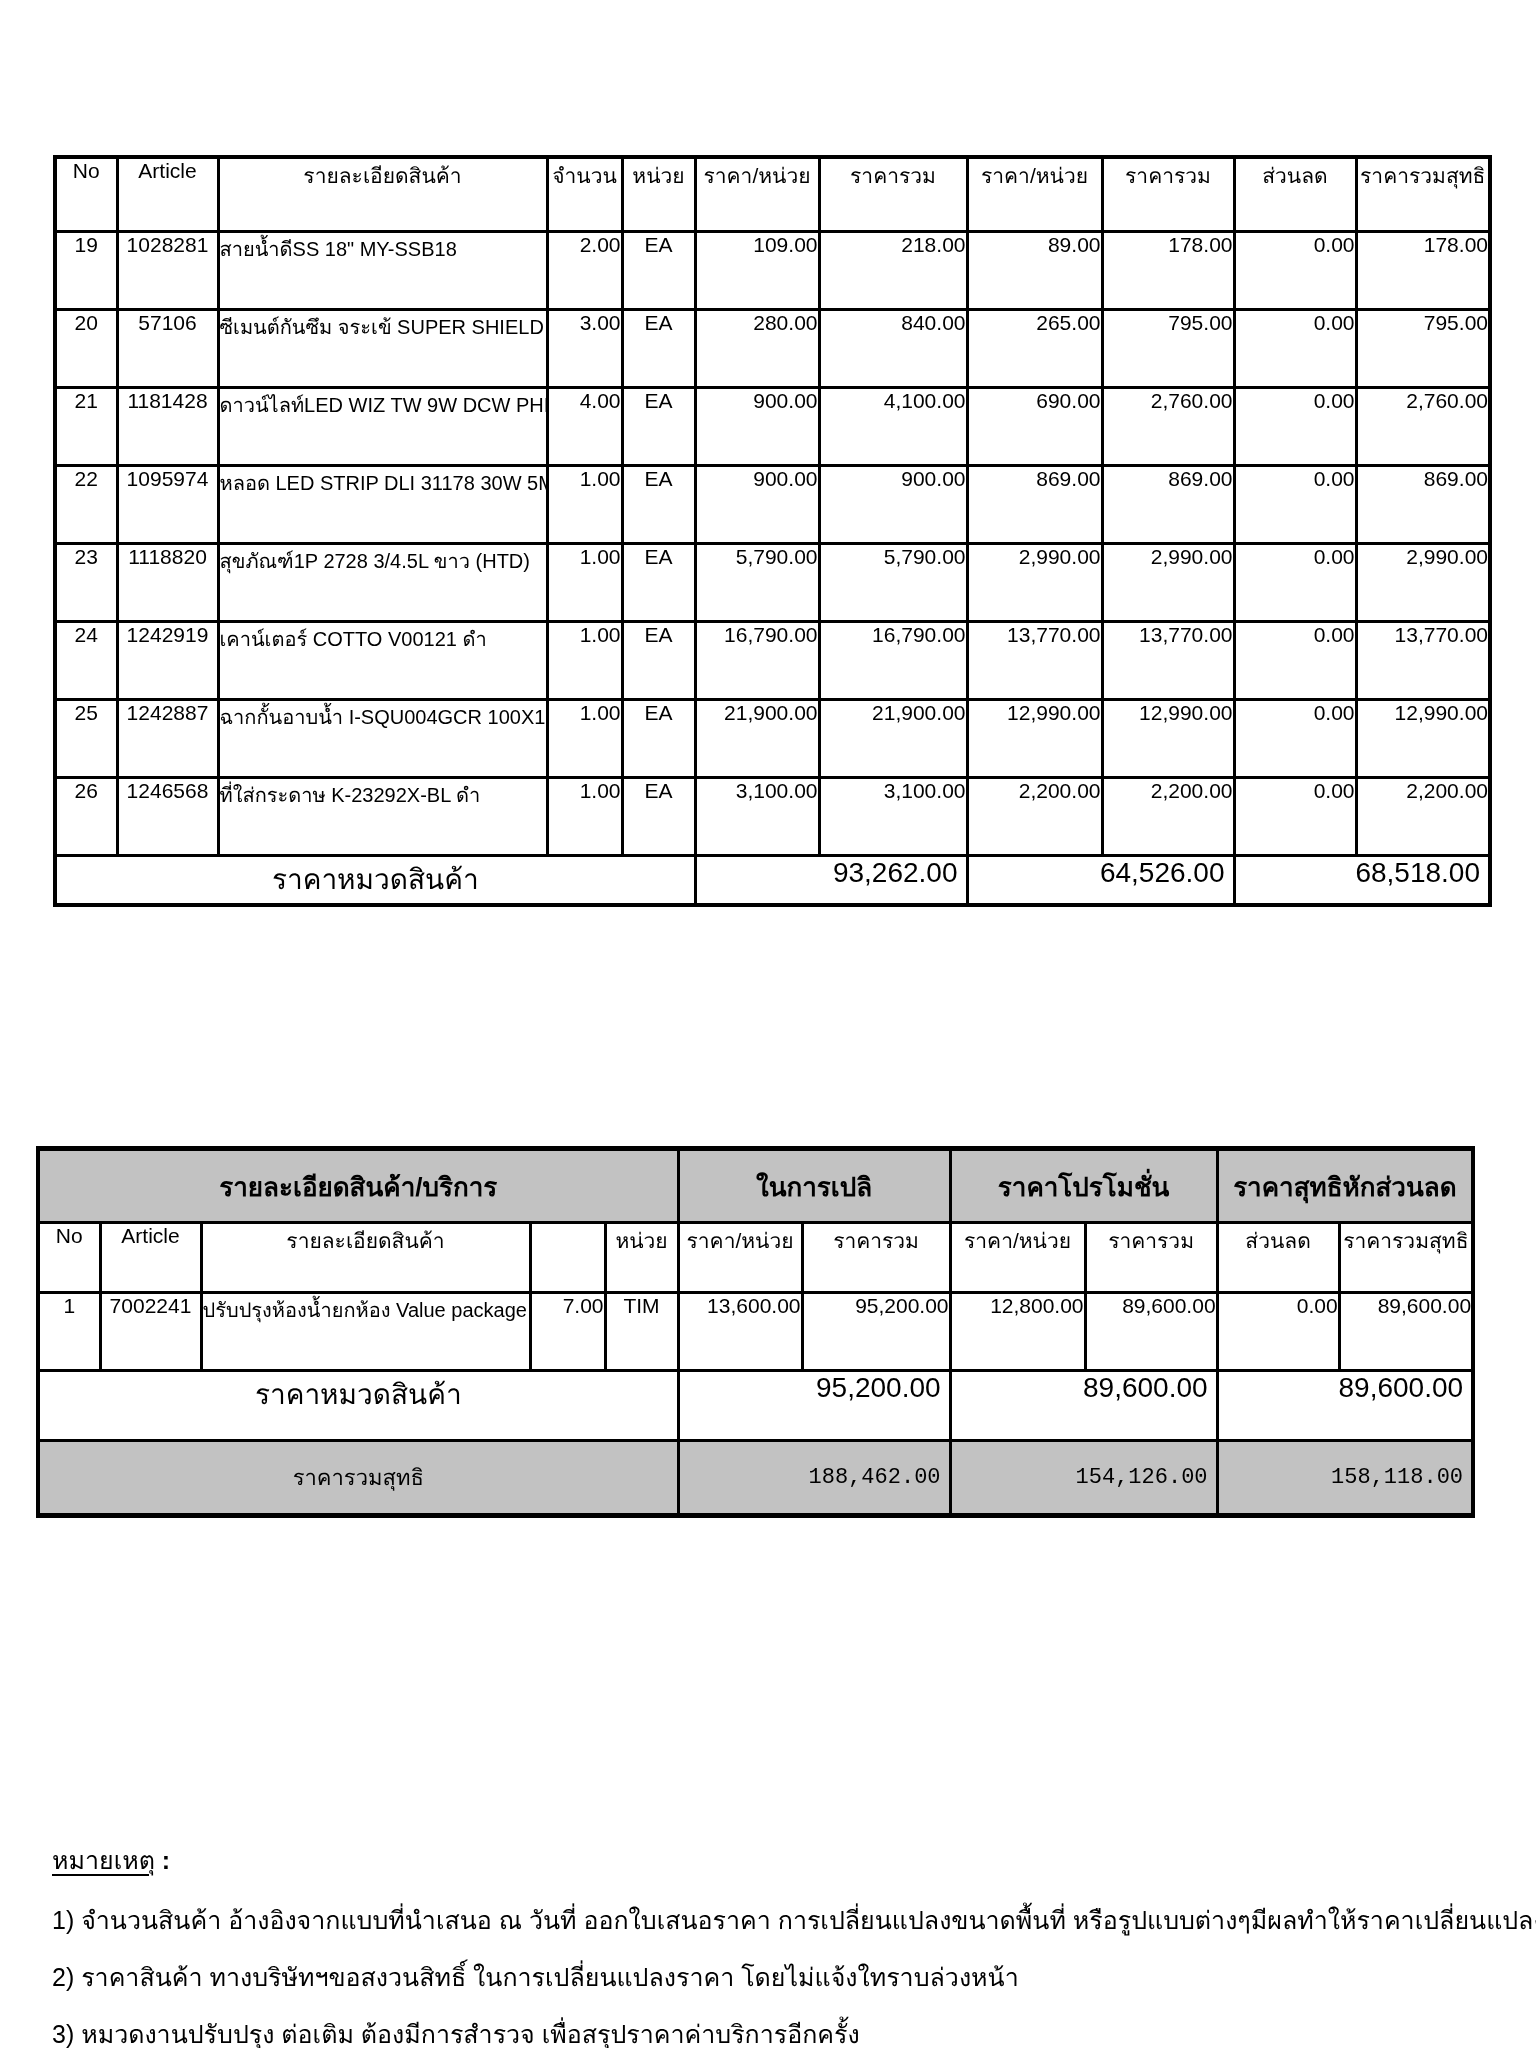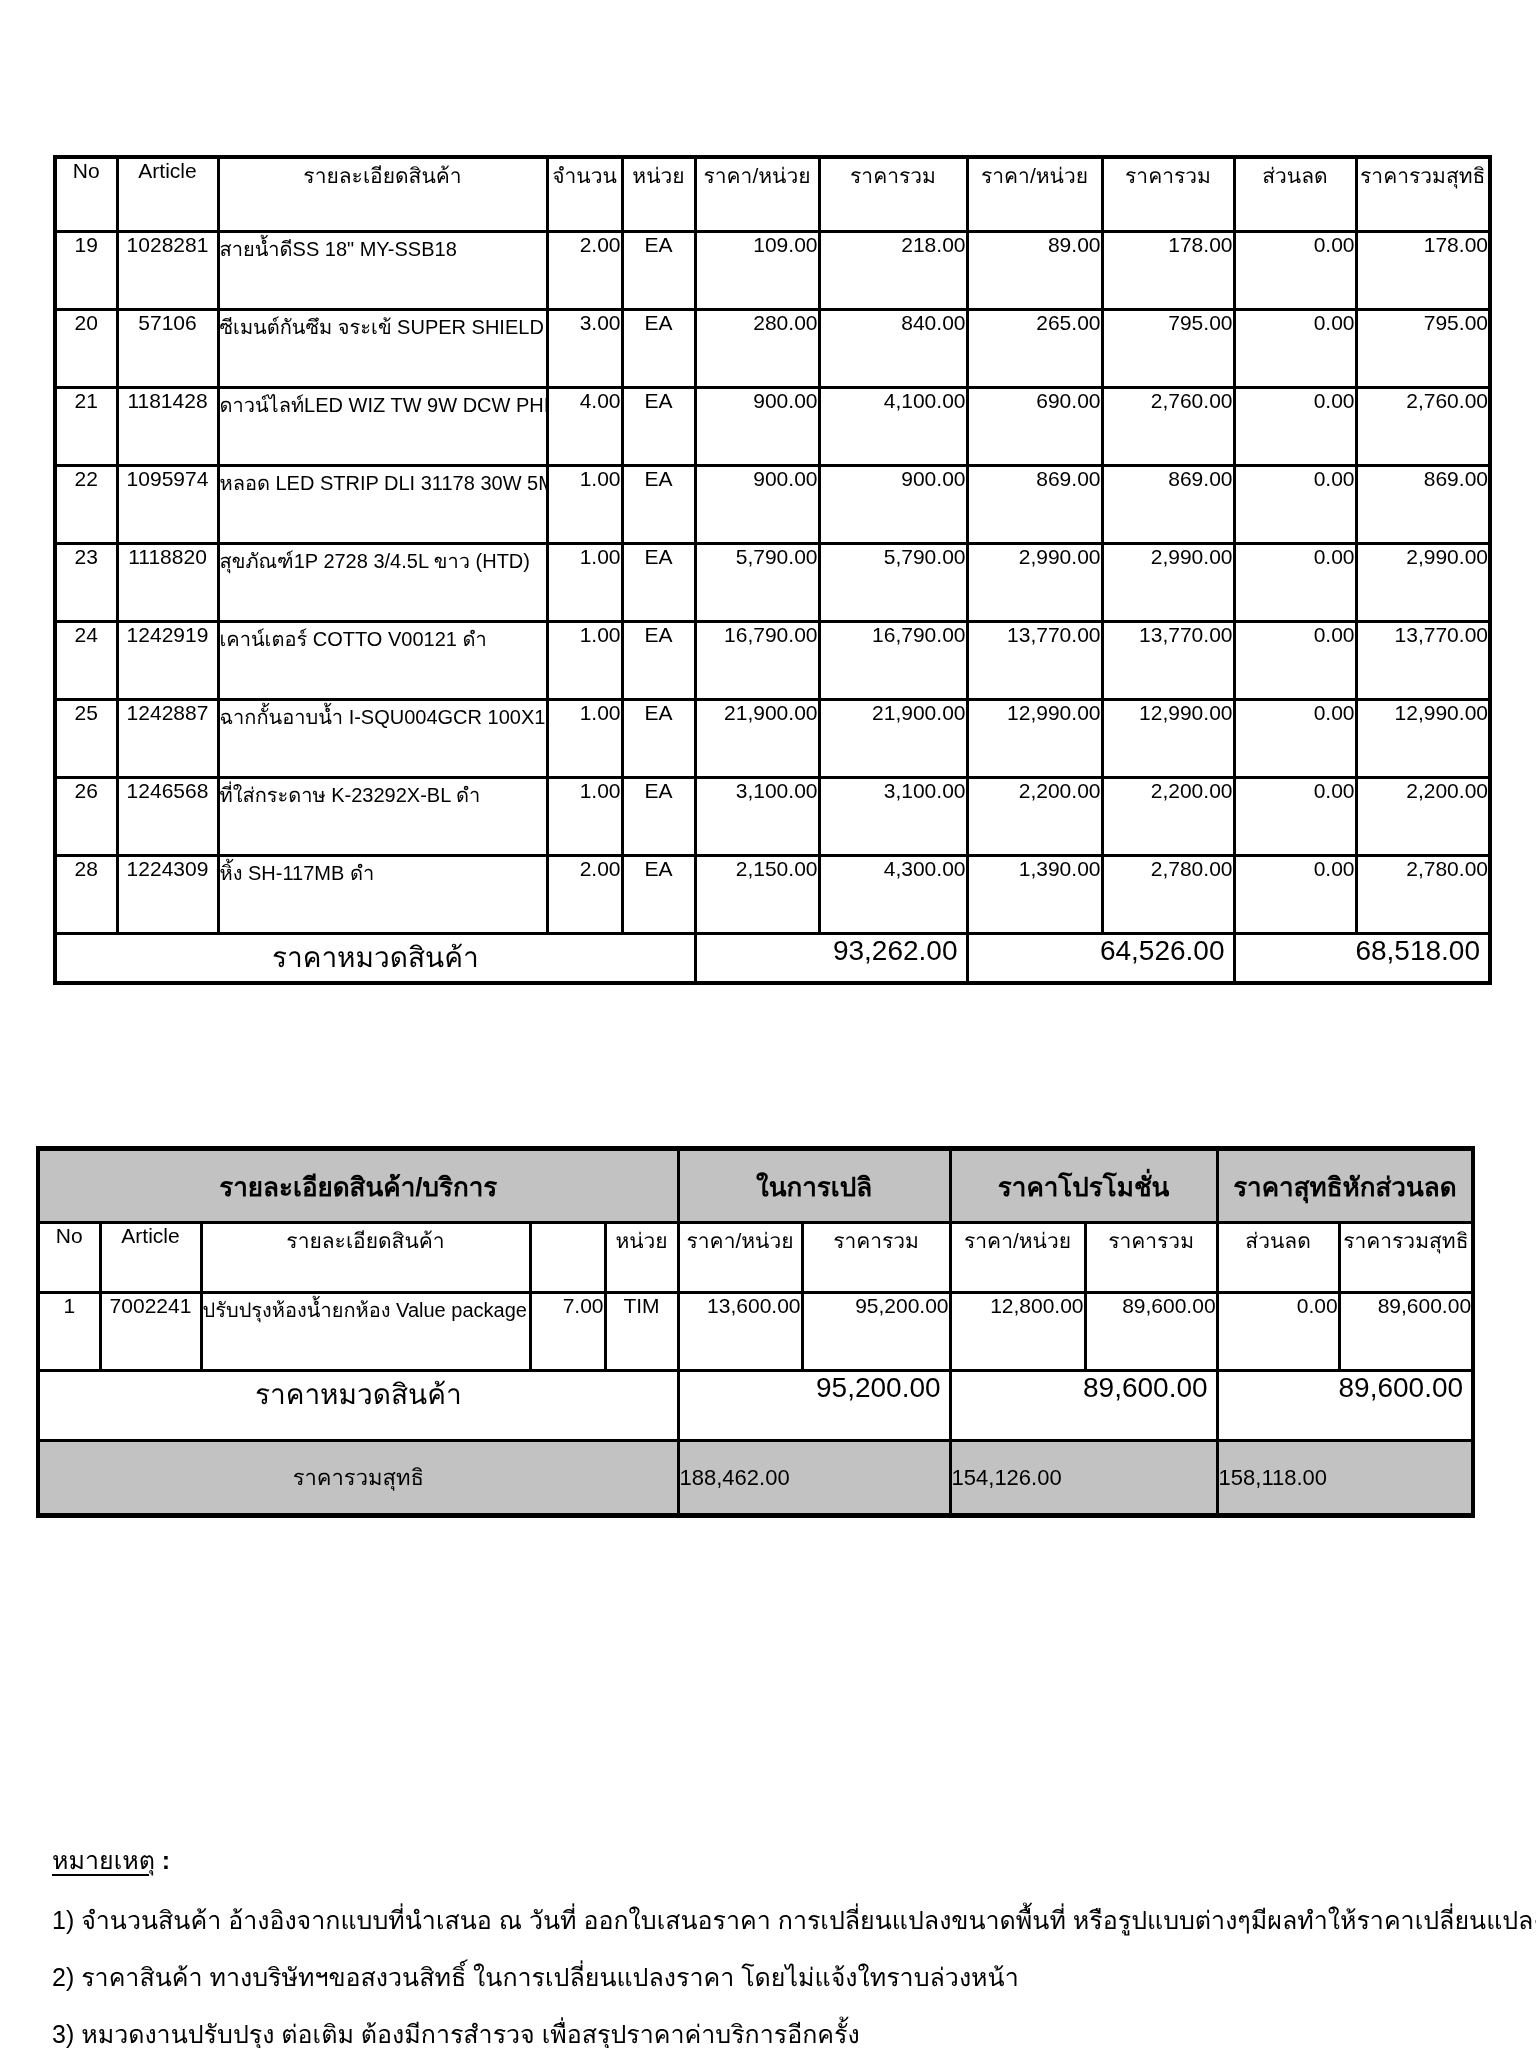--- a/index.html
+++ b/index.html
@@ -34,21 +34,21 @@
   .sum-row td{vertical-align:top;font-size:28px;padding-top:8px;}
   .sum-row td.s-label{text-align:center;}
   .sum-row td.s-num{text-align:right;padding-right:8px;}
 
   tr.band-row{height:74px;}
   .band-row td{background:#c2c2c2;font-weight:bold;font-size:26px;text-align:center;
                vertical-align:middle;}
   tr.grand-row{height:75px;}
   .grand-row td{background:#c2c2c2;font-size:22px;vertical-align:middle;border-top:5px solid #000;}
   .grand-row td.s-label{text-align:center;}
-  .grand-row td.s-num{padding-right:8px;}
+  .grand-row td.s-num{text-align:right;padding-right:8px;font-family:Liberation Mono, monospace;}
 
   
   .notes{position:absolute;left:52px;top:1840px;width:1440px;font-size:25px;}
   .notes-heading{margin-bottom:20px;}
   .notes-heading .u{text-decoration:underline;text-underline-offset:5px;}
   .notes-heading .colon{font-weight:bold;}
   .note-item{margin-bottom:17px;white-space:nowrap;}
 </style>
 </head>
 <body>
@@ -183,33 +183,20 @@
           <td class="c-desc">ที่ใส่กระดาษ K-23292X-BL ดำ</td>
           <td class="c-num">1.00</td>
           <td class="c-unit">EA</td>
           <td class="c-num">3,100.00</td>
           <td class="c-num">3,100.00</td>
           <td class="c-num">2,200.00</td>
           <td class="c-num">2,200.00</td>
           <td class="c-num">0.00</td>
           <td class="c-num">2,200.00</td>
         </tr>
-        <tr class="item-row">
-          <td class="c-no">28</td>
-          <td class="c-article">1224309</td>
-          <td class="c-desc">หิ้ง SH-117MB  ดำ</td>
-          <td class="c-num">2.00</td>
-          <td class="c-unit">EA</td>
-          <td class="c-num">2,150.00</td>
-          <td class="c-num">4,300.00</td>
-          <td class="c-num">1,390.00</td>
-          <td class="c-num">2,780.00</td>
-          <td class="c-num">0.00</td>
-          <td class="c-num">2,780.00</td>
-        </tr>
       </tbody>
     <tbody>
       <tr class="sum-row sum1">
         <td class="s-label" colspan="5">ราคาหมวดสินค้า</td>
         <td class="s-num" colspan="2">93,262.00</td>
         <td class="s-num" colspan="2">64,526.00</td>
         <td class="s-num" colspan="2">68,518.00</td>
       </tr>
     </tbody>
   </table>

